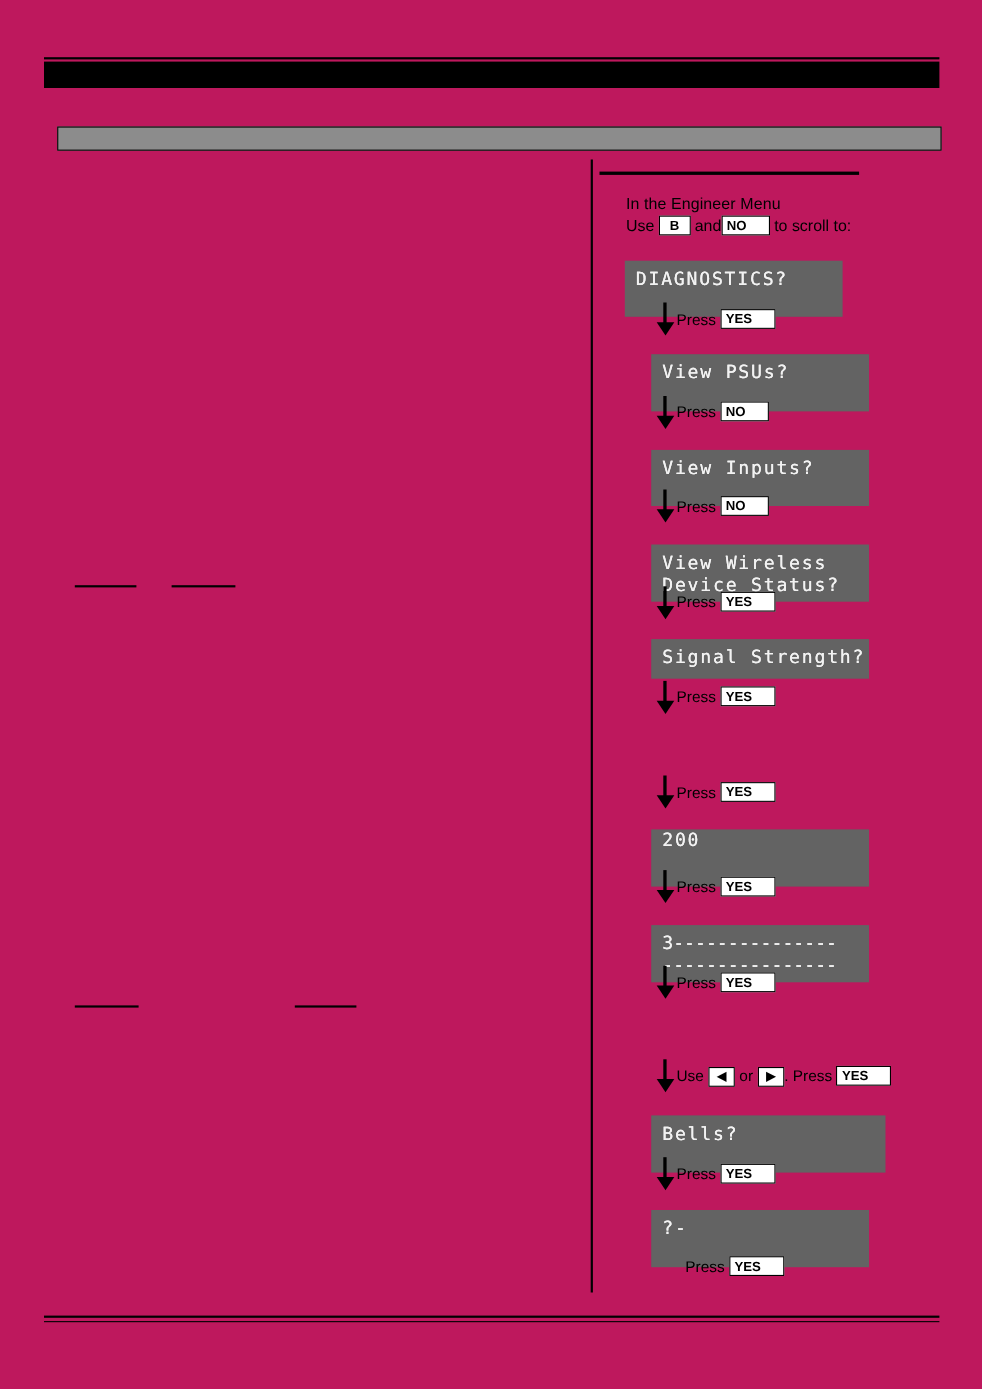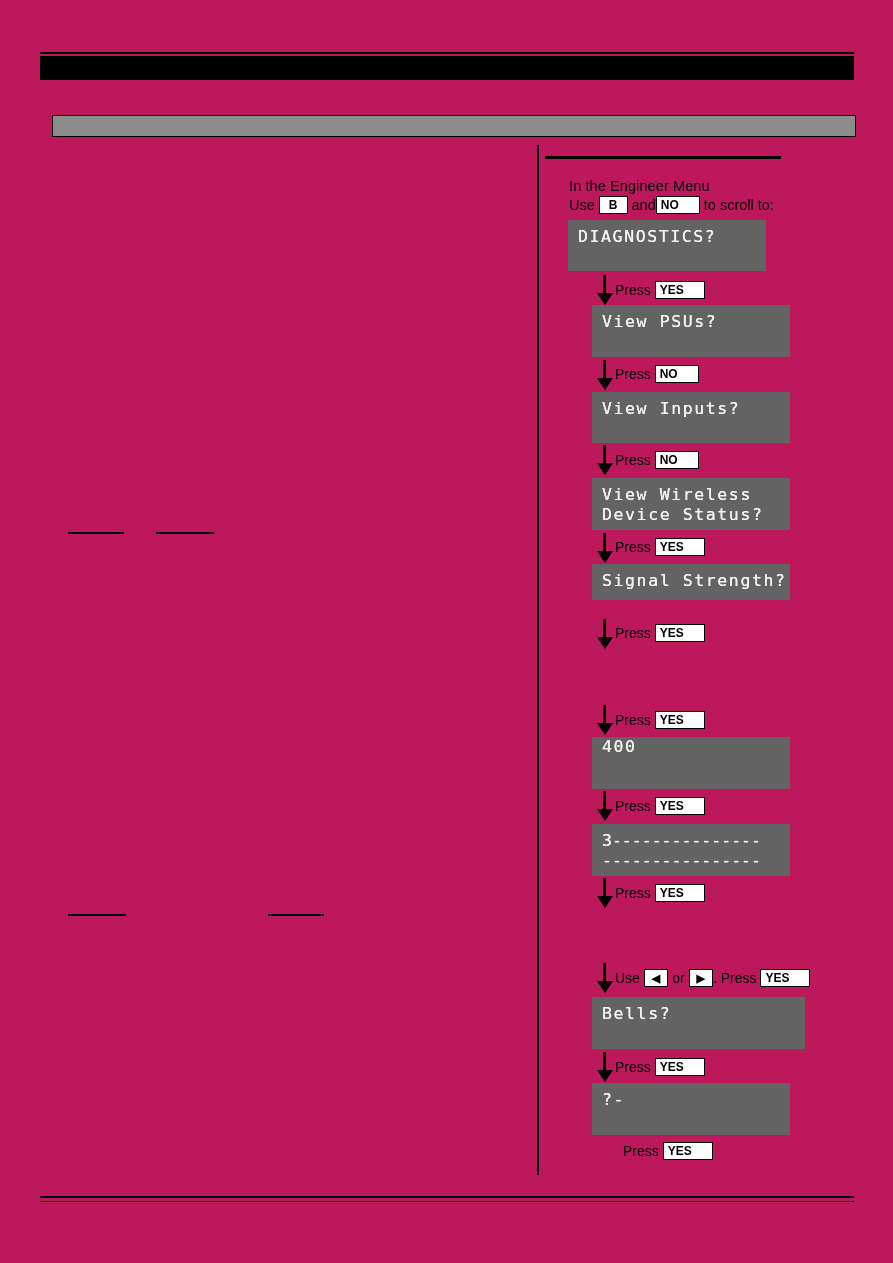--- a/index.html
+++ b/index.html
@@ -44,21 +44,21 @@
     font-size:12px;font-weight:bold;line-height:12px;padding:2px 20px 2px 4px;
     vertical-align:1px;text-align:center;box-sizing:border-box;
   }
   .key.wide{padding:2px 9px;}
   .key.arrow{padding:2px 7px 2px 7px;font-size:11px;}
 
   
   .lcd{
     position:absolute;background:#636363;box-sizing:border-box;
     font-family:"DejaVu Sans Mono", monospace;
-    color:#f2f2f2;overflow:hidden;
+    color:#f2f2f2;overflow:hidden;margin-top:17px;
   }
   .lcd .ln{
     display:block;font-size:16.5px;line-height:20px;letter-spacing:1.6px;
     white-space:pre;padding-left:10px;
     text-shadow:0 0 0 #f2f2f2;
   }
   .lcd .ln.first{padding-top:7px;}
   .lcd .dash{letter-spacing:0px;font-size:16.5px;}
 
   
@@ -170,21 +170,21 @@
     <div class="arrow-col" style="left:60px;top:560px;height:30px;">
       <div class="arrow-stem" style="height:20px;"></div>
       <div class="arrow-head" style="top:18px;"></div>
     </div>
     <div class="caption" style="left:78px;top:566px;">
       <span>Press</span>
       <span class="key">YES</span>
     </div>
 
     <div class="lcd" style="left:55px;top:592px;width:198px;height:52px;">
-      <span class="ln">400</span>
+      <span class="ln">200</span>
     </div>
     <div class="arrow-col" style="left:60px;top:646px;height:30px;">
       <div class="arrow-stem" style="height:20px;"></div>
       <div class="arrow-head" style="top:18px;"></div>
     </div>
     <div class="caption" style="left:78px;top:652px;">
       <span>Press</span>
       <span class="key">YES</span>
     </div>
 

